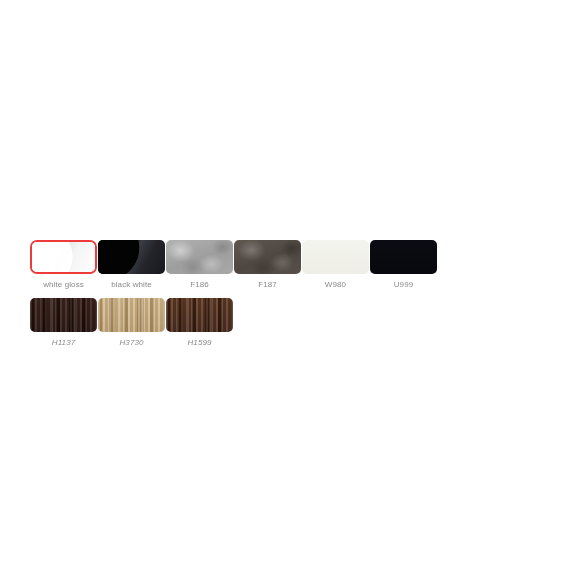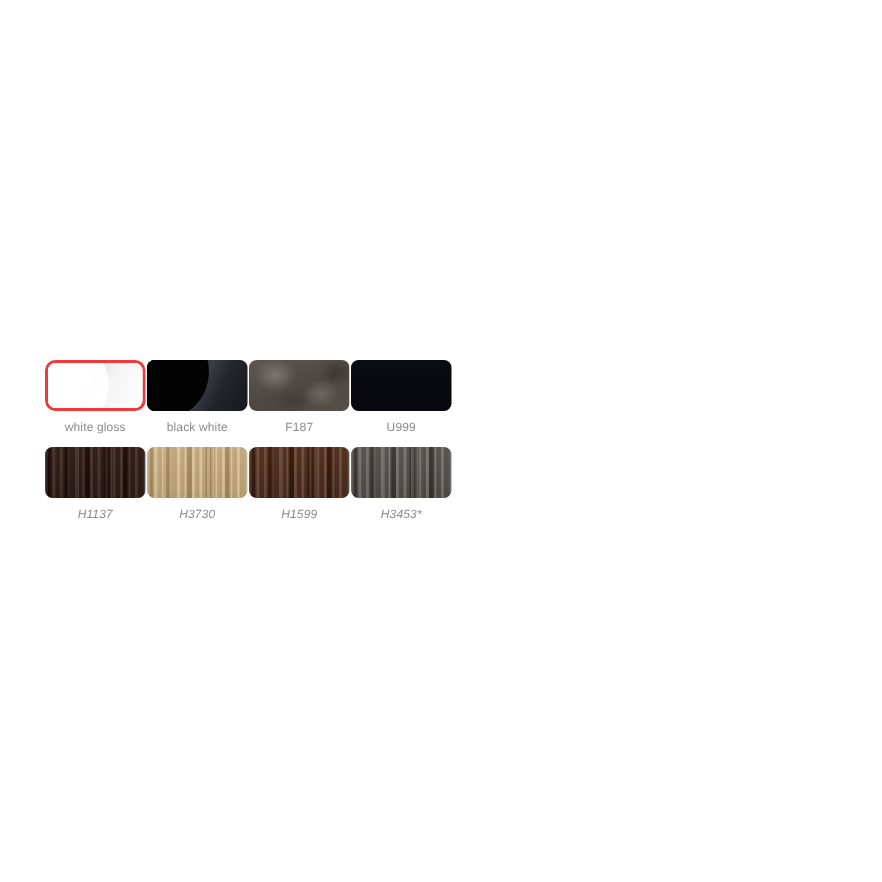--- a/index.html
+++ b/index.html
@@ -214,23 +214,35 @@
         <div class="swatch-label">white gloss</div>
       </div>
       <div class="swatch-cell">
         <div class="swatch-frame">
           <div class="swatch-tile fin-black-gloss"></div>
         </div>
         <div class="swatch-label">black white</div>
       </div>
       <div class="swatch-cell">
         <div class="swatch-frame">
+          <div class="swatch-tile fin-concrete-light"></div>
+        </div>
+        <div class="swatch-label">F186</div>
+      </div>
+      <div class="swatch-cell">
+        <div class="swatch-frame">
           <div class="swatch-tile fin-concrete-dark"></div>
         </div>
         <div class="swatch-label">F187</div>
+      </div>
+      <div class="swatch-cell">
+        <div class="swatch-frame">
+          <div class="swatch-tile fin-flat-cream"></div>
+        </div>
+        <div class="swatch-label">W980</div>
       </div>
       <div class="swatch-cell">
         <div class="swatch-frame">
           <div class="swatch-tile fin-flat-black"></div>
         </div>
         <div class="swatch-label">U999</div>
       </div>
     </div>
   <div class="swatch-row" id="row-2">
       <div class="swatch-cell">
@@ -244,20 +256,14 @@
           <div class="swatch-tile fin-oak-natural wood"></div>
         </div>
         <div class="swatch-label">H3730</div>
       </div>
       <div class="swatch-cell">
         <div class="swatch-frame">
           <div class="swatch-tile fin-walnut wood"></div>
         </div>
         <div class="swatch-label">H1599</div>
       </div>
-      <div class="swatch-cell">
-        <div class="swatch-frame">
-          <div class="swatch-tile fin-gray-wood wood"></div>
-        </div>
-        <div class="swatch-label">H3453*</div>
-      </div>
     </div>
 </div>
 
 </body></html>

